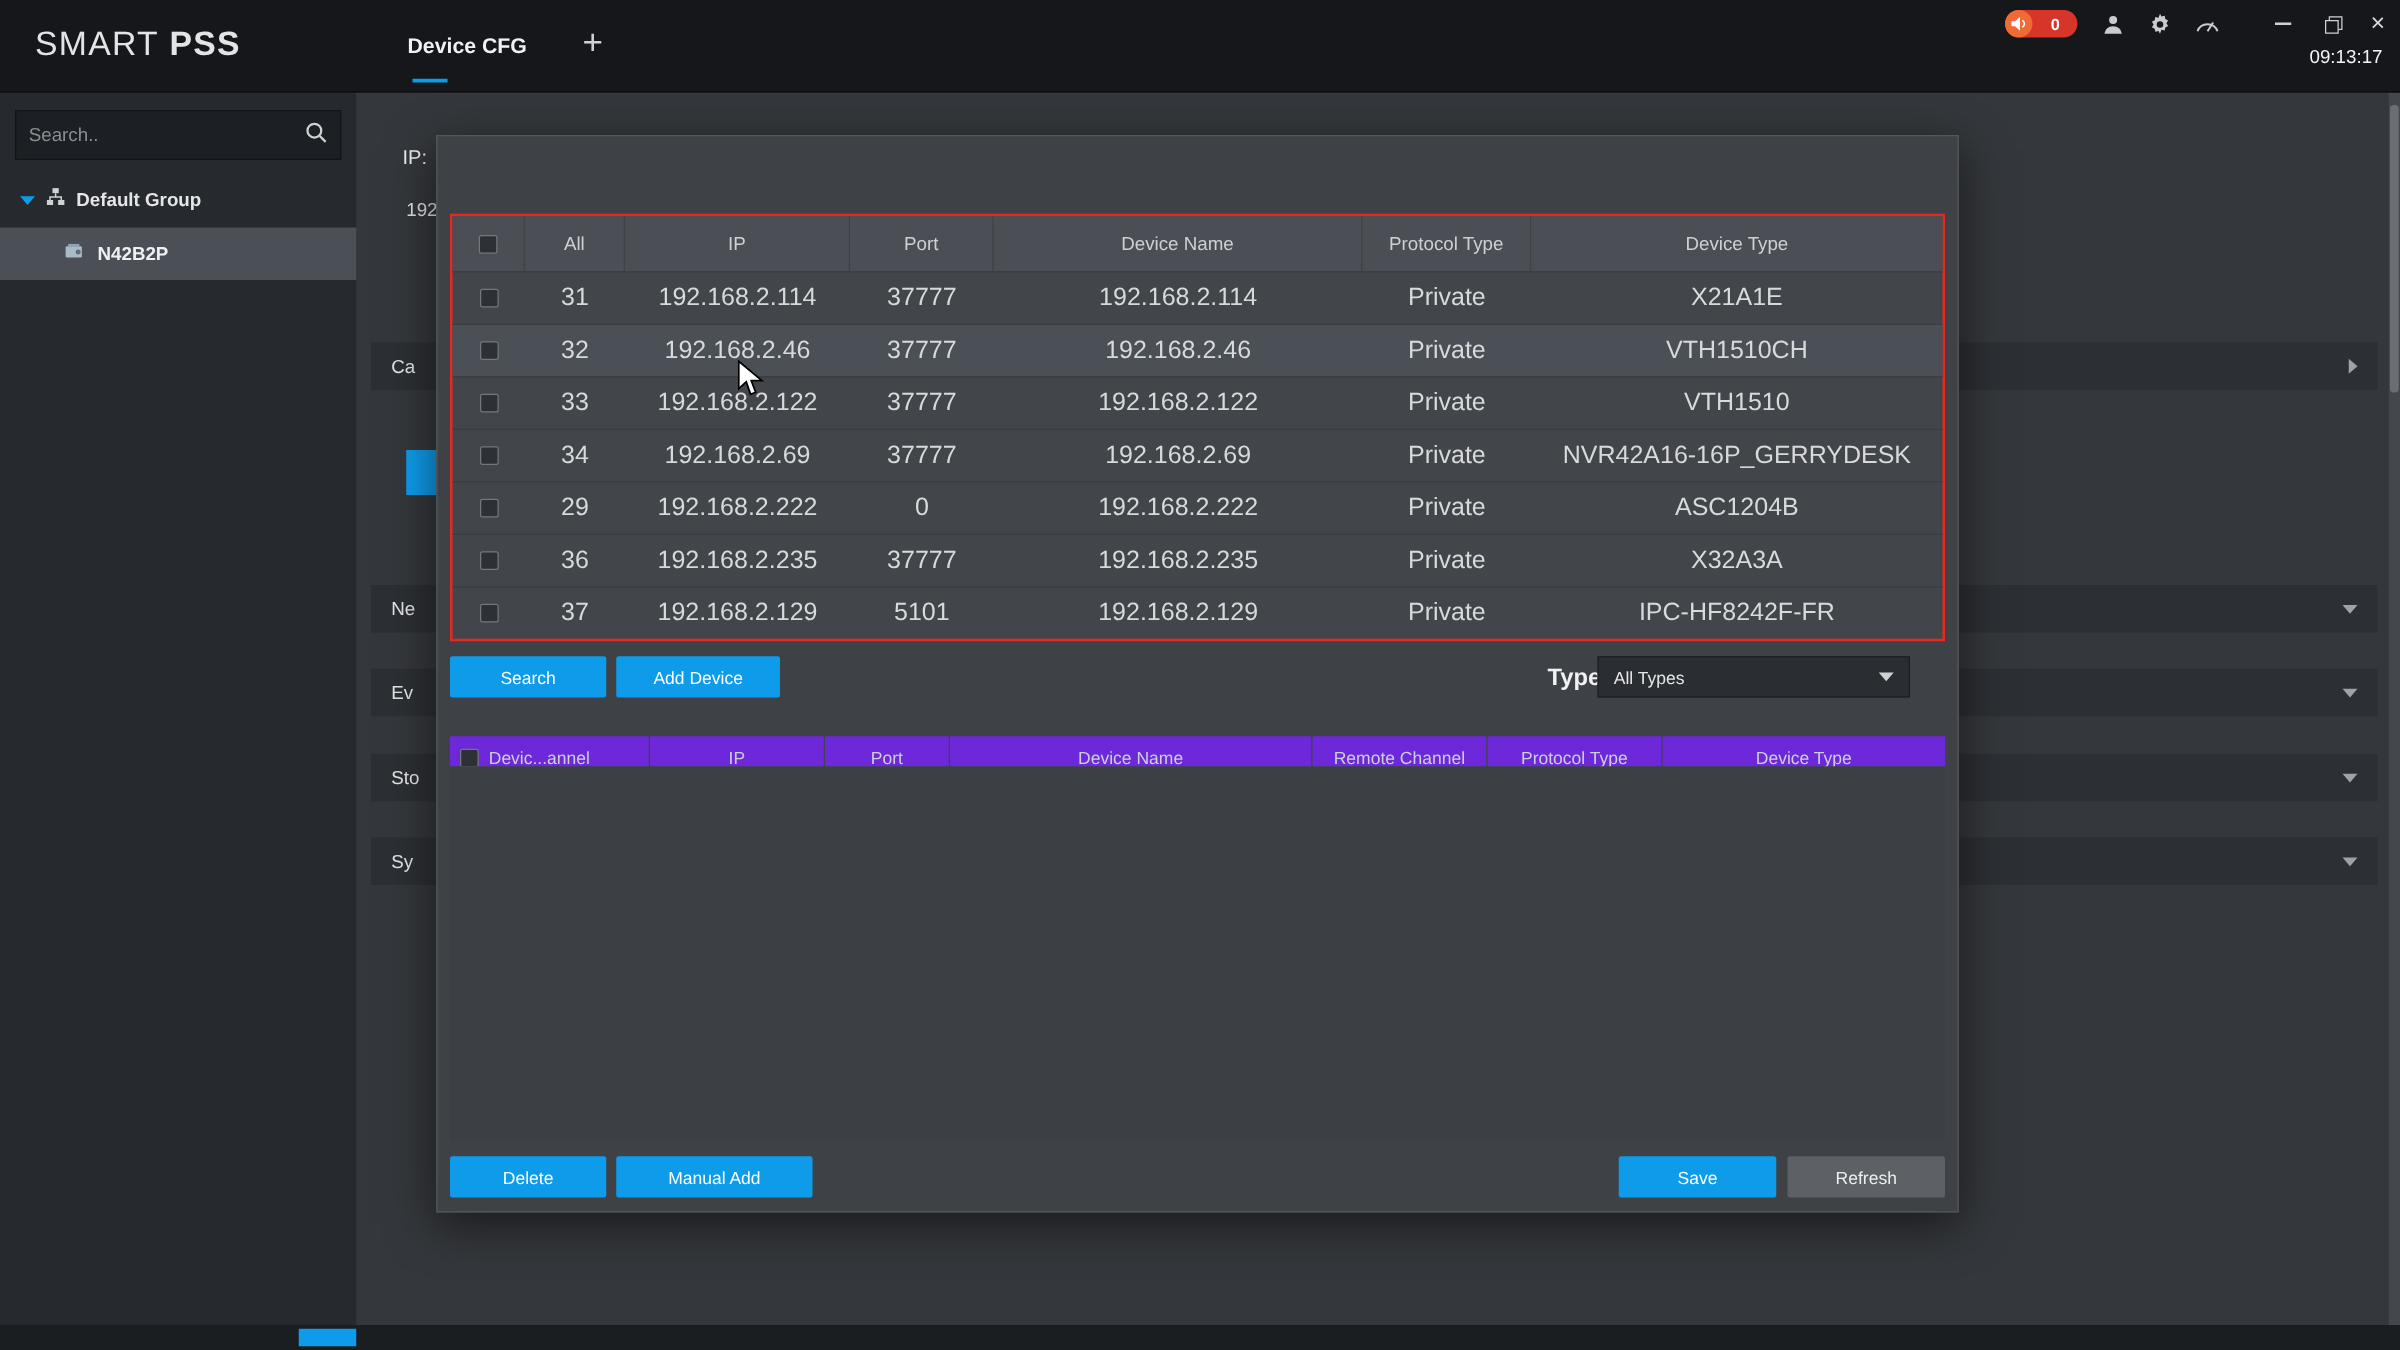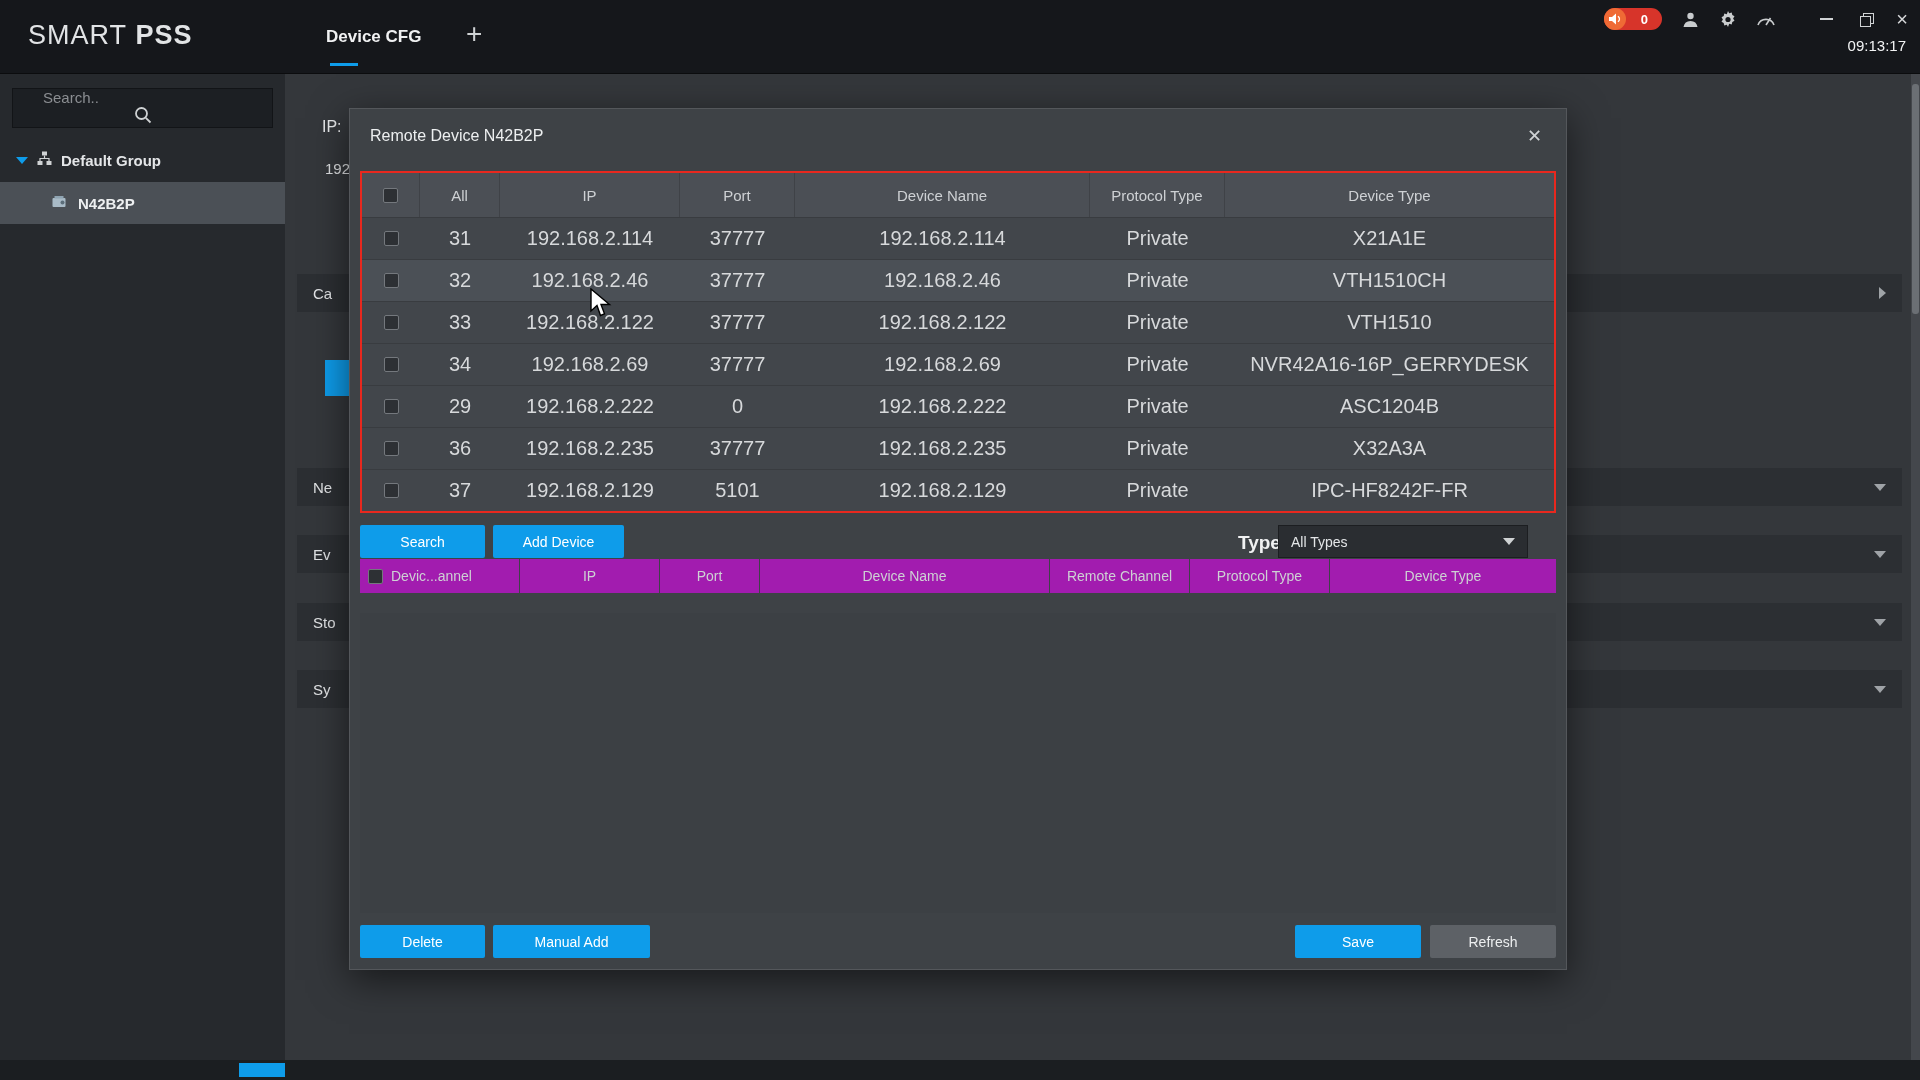--- a/index.html
+++ b/index.html
@@ -26,21 +26,21 @@
   .tb-ico{width:20px;height:20px;display:flex;align-items:center;justify-content:center;cursor:pointer;}
   .win-ctrls{display:flex;align-items:center;gap:20px;margin-left:22px;}
   .min-bar{width:13px;height:2px;background:#d0d3d5;}
   .restore-ico{position:relative;width:12px;height:12px;}
   .restore-ico:before{content:"";position:absolute;left:3px;top:0;width:9px;height:9px;border:1.5px solid #d0d3d5;}
   .restore-ico:after{content:"";position:absolute;left:0;top:3px;width:9px;height:9px;border:1.5px solid #d0d3d5;background:#15171b;}
   .close-x{color:#d6d8da;font-size:20px;line-height:20px;cursor:pointer;}
   .tb-time{margin-top:7px;margin-right:2px;font-size:15px;color:#f2f3f4;}
   
   .sidebar{position:absolute;top:74px;left:0;width:285px;bottom:20px;background:#26292d;z-index:6;}
-  .searchbox{margin:14px 12px 10px 12px;height:40px;background:#1c1f23;border:1px solid #121417;display:flex;align-items:center;padding:0 10px;flex-direction:column;}
+  .searchbox{margin:14px 12px 10px 12px;height:40px;background:#1c1f23;border:1px solid #121417;display:flex;align-items:center;padding:0 10px;}
   .searchbox input{flex:1;background:transparent;border:none;outline:none;color:#c8cbcd;font-size:15px;font-family:"Liberation Sans",sans-serif;}
   .searchbox input::placeholder{color:#8b8e92;}
   .tree-group{height:44px;display:flex;align-items:center;gap:9px;padding-left:16px;cursor:pointer;}
   .tri-down{width:0;height:0;border-left:6px solid transparent;border-right:6px solid transparent;border-top:7px solid #0e9cea;}
   .tree-label{font-size:15px;color:#e4e6e8;font-weight:bold;}
   .tree-device{height:42px;display:flex;align-items:center;gap:9px;padding-left:52px;background:#4b5056;cursor:pointer;}
   .tree-device .tree-label{color:#eef0f1;}
   
   .bg-ip{position:absolute;left:322px;top:118px;font-size:16px;color:#e9ebed;z-index:1;}
   .bg-ip2{position:absolute;left:325px;top:160px;font-size:15px;color:#dfe1e3;z-index:1;}
@@ -75,21 +75,21 @@
   .btn-search{left:10px;top:416px;width:125px;}
   .btn-add{left:143px;top:416px;width:131px;}
   .btn-delete{left:10px;top:816px;width:125px;}
   .btn-manual{left:143px;top:816px;width:157px;}
   .btn-save{left:945px;top:816px;width:126px;}
   .btn-refresh{left:1080px;top:816px;width:126px;}
   .type-label{position:absolute;left:876px;top:423px;font-size:19px;font-weight:700;color:#f0f1f2;margin-left:12px;}
   .type-select{position:absolute;left:928px;top:416px;width:250px;height:33px;background:#2a2d31;border:1px solid #1c1e21;display:flex;align-items:center;justify-content:space-between;padding:0 12px;font-size:14px;color:#e4e6e8;cursor:pointer;}
   .type-select .chev-down{border-top-color:#cfd2d4;}
   
-  .added-head{position:absolute;left:10px;top:450px;width:1196px;height:34px;background:#a21caf;display:grid;grid-template-columns:160px 140px 100px 290px 140px 140px 1fr;align-items:center;font-size:14px;color:#ced1d4;}
+  .added-head{position:absolute;left:10px;top:480px;width:1196px;height:34px;background:#6d28d9;display:grid;grid-template-columns:160px 140px 100px 290px 140px 140px 1fr;align-items:center;font-size:14px;color:#ced1d4;}
   .added-head > div{height:34px;display:flex;align-items:center;justify-content:center;border-right:1px solid #3f4247;}
   .added-head > div:last-child{border-right:none;}
   .added-head .first{justify-content:flex-start;gap:8px;padding-left:8px;}
   .added-empty{position:absolute;left:10px;top:504px;width:1196px;height:300px;background:#3c4044;}
   
   .cursor{position:absolute;left:590px;top:288px;z-index:50;pointer-events:none;}
 </style>
 </head>
 <body>
 
@@ -208,24 +208,20 @@
 </div>
 
 <div class="v-scroll">
     <div class="v-thumb"></div>
   </div>
 <div class="bottombar">
     <div class="bottom-blue"></div>
   </div>
 
 <div class="modal">
-  <div class="modal-title">
-    <span class="mt-text">Remote Device N42B2P</span>
-    <span class="modal-close">✕</span>
-  </div>
 
   <div class="disc-table">
     <div class="d-grid d-head">
       <div>
           <span class="cbx"></span>
         </div>
       <div>All</div>
       <div>IP</div>
       <div>Port</div>
       <div>Device Name</div>

